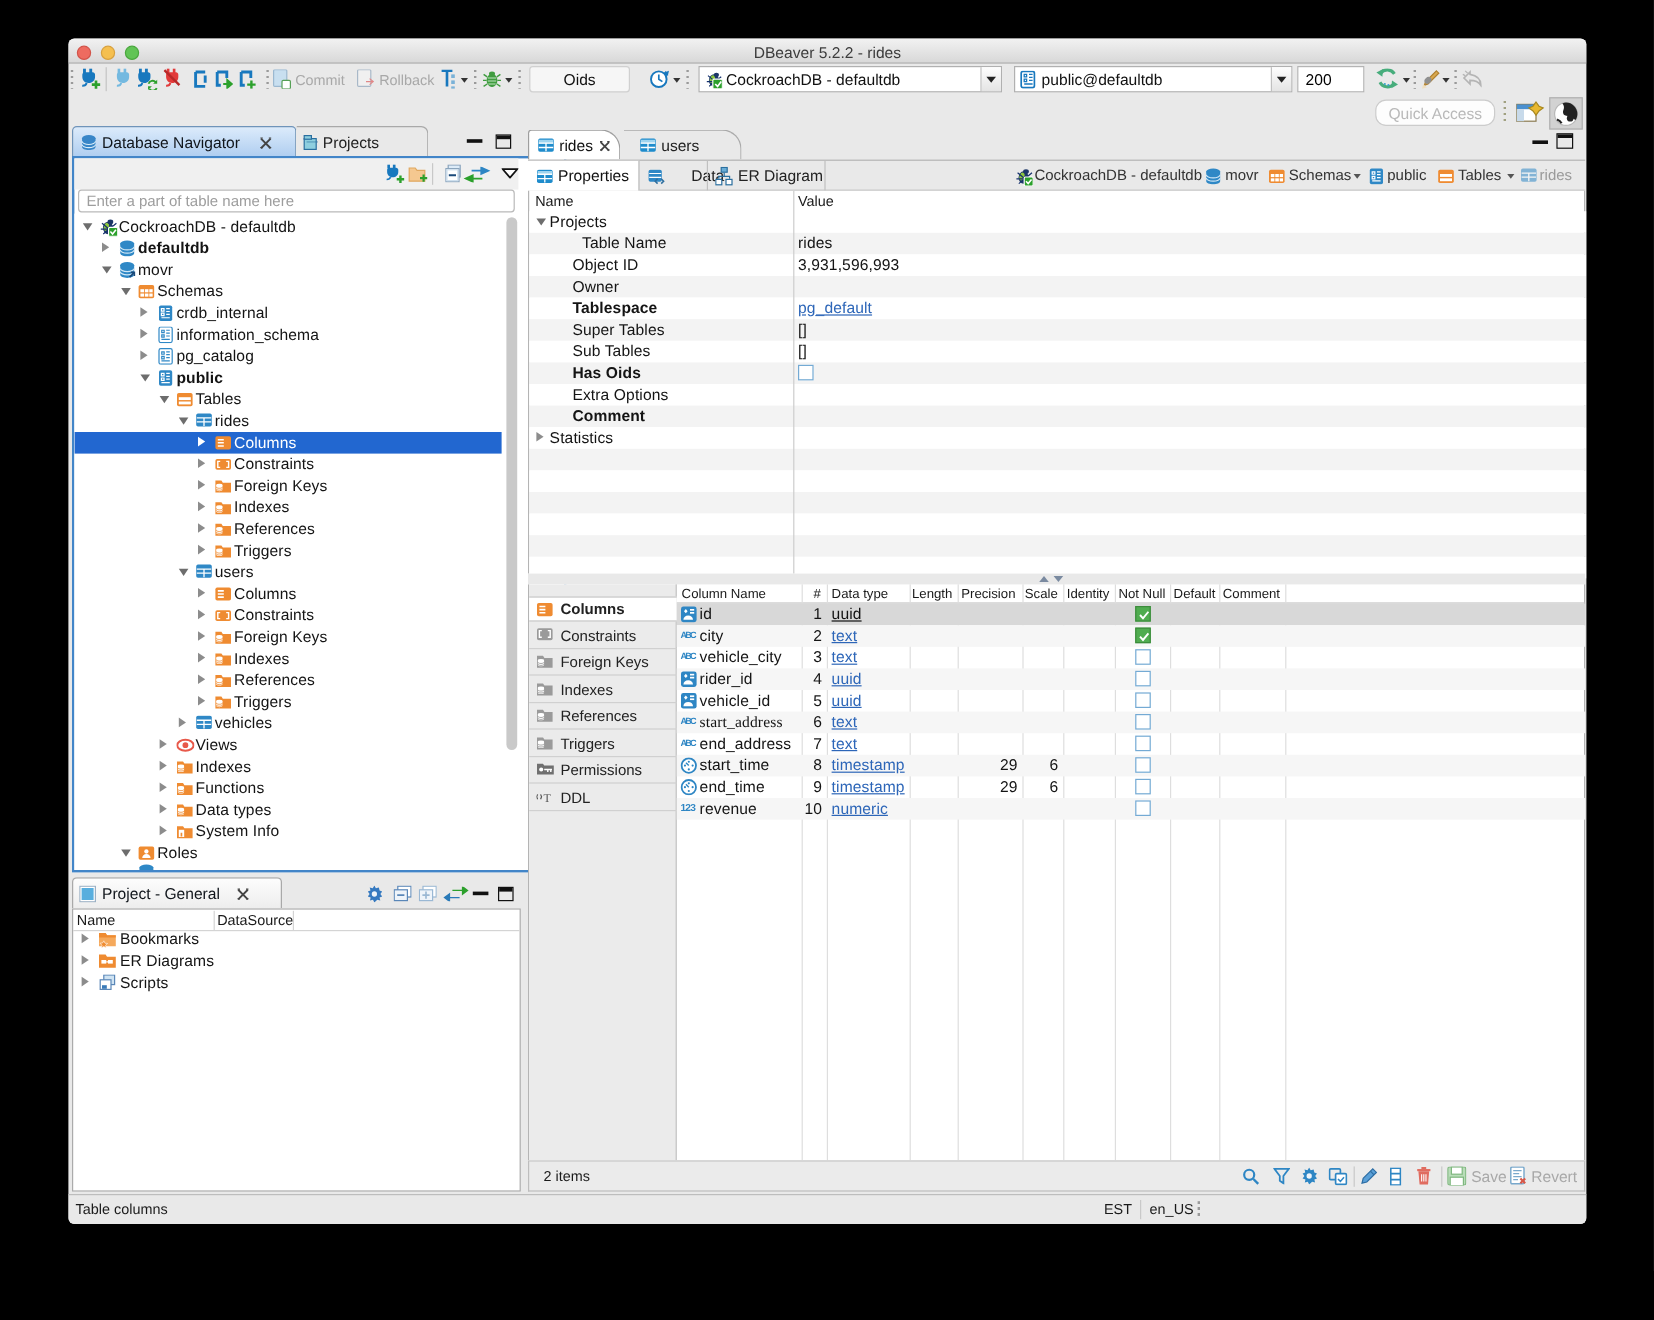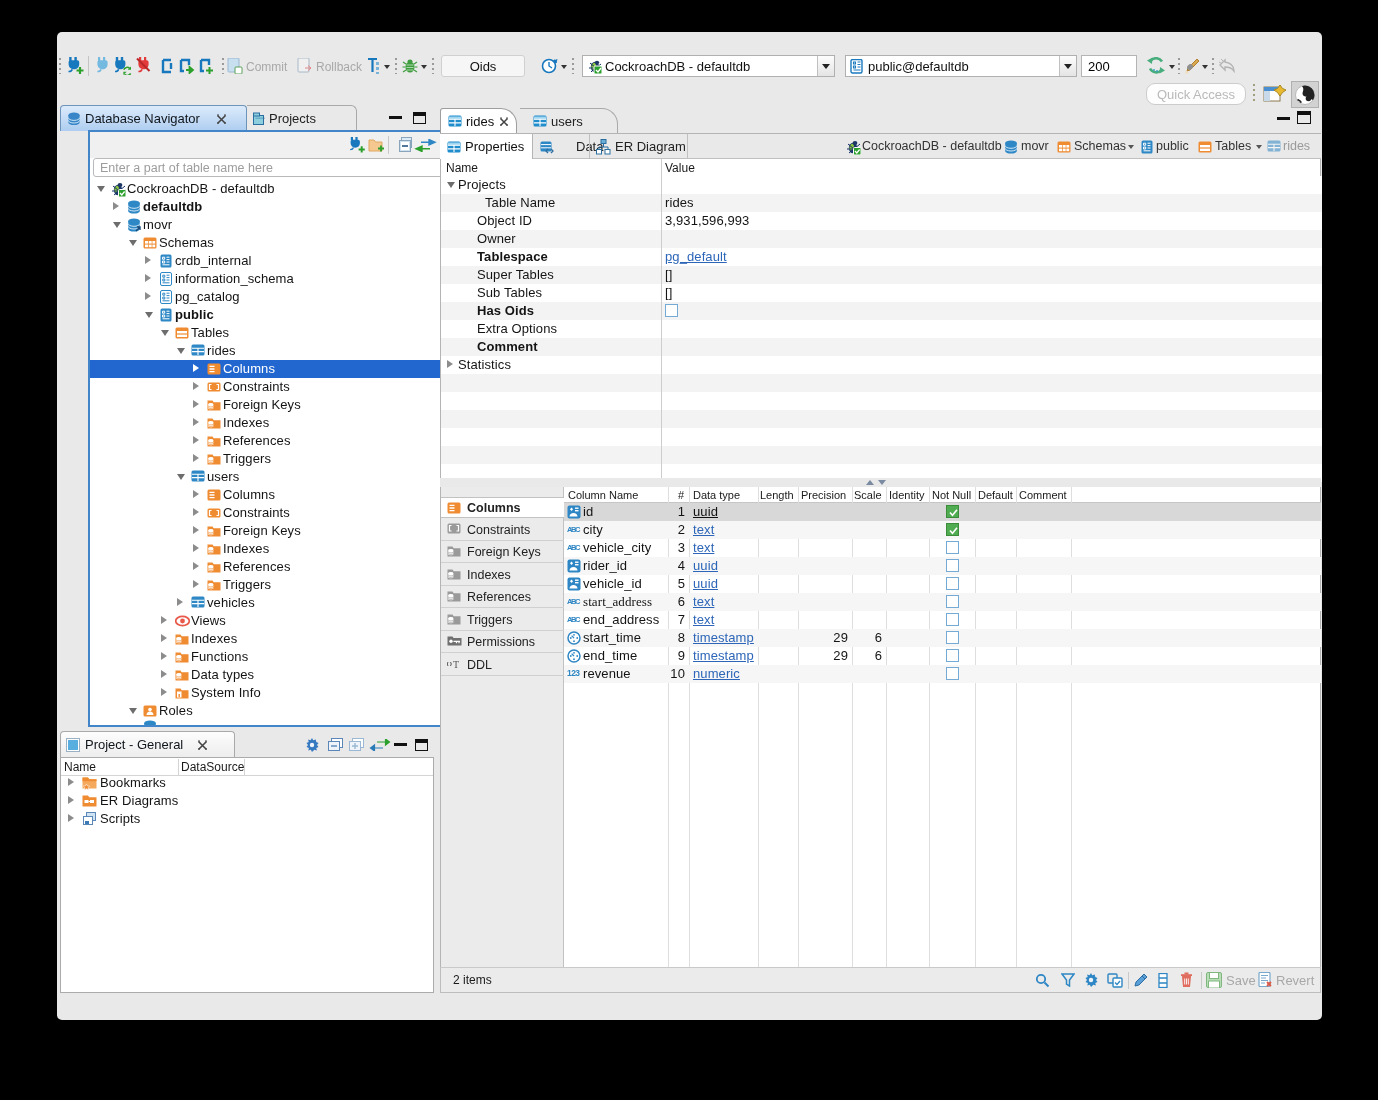--- a/index.html
+++ b/index.html
@@ -31,20 +31,26 @@
 .combo { position:absolute; height:22px; background:#fff; border:1px solid #b0b0b0; }
 .ctext { position:absolute; left:22px; top:3px; font-size:13px; color:#111; white-space:nowrap; }
 .cbtn { position:absolute; right:0; top:0; width:17px; height:20px; background:linear-gradient(#fdfdfd,#e4e4e4); border-left:1px solid #c0c0c0; }
 </style>
 
 </head>
 <body>
 
 <div id="page">
 <div id="win">
+  <div id="titlebar">
+    <div class="tl" style="left:7px;background:#ee6b60;border:1px solid #d2544a;"></div>
+    <div class="tl" style="left:27px;background:#f5bf4f;border:1px solid #d8a13f;"></div>
+    <div class="tl" style="left:47px;background:#61c455;border:1px solid #4aa73e;"></div>
+    <div class="title">DBeaver 5.2.2 - rides</div>
+  </div>
   <div id="toolbar" class="abs" style="left:0;top:22px;width:1265px;height:56px;">
 
     <div class="dots" style="left:2px;top:4px;"></div>
     <div class="abs" style="left:31px;top:2px;width:1px;height:20px;background:#c4c4c4;"></div>
 
     <svg class="abs" style="left:9px;top:3px;" width="18" height="18" viewBox="0 0 18 18">
           <rect x="3.2" y="0" width="2.4" height="4" fill="#1878be"></rect>
           <rect x="8.4" y="0" width="2.4" height="4" fill="#1878be"></rect>
           <path d="M2.8 3.2h8.4c1.2 0 2 .9 2 2.1v1.9c0 3-2.3 5-5.2 5h-.4c-2.9 0-5-2.2-5-5.2V5.3c0-1.2.9-2.1 2.2-2.1z" fill="#1878be"></path>
           <path d="M6.2 12.2c-.4 1.6-1.7 2.4-3.7 2.3" stroke="#1878be" stroke-width="1.6" fill="none"></path>
@@ -228,21 +234,21 @@
               <rect x="2.5" y="1" width="6" height="3" fill="#8ecfdf" stroke="#2a6f9f"></rect>
               <rect x="4.5" y="5.5" width="10" height="1.5" fill="#2a6f9f" opacity="0.35"></rect>
             </svg>
         <div style="position:absolute;left:22px;top:5px;font-size:13px;color:#222;">Projects</div>
       </div>
       <div class="abs" style="left:329px;top:11px;width:13px;height:3px;background:#111;"></div>
       <div class="abs" style="left:353px;top:7px;width:13px;height:12px;border:1px solid #111;">
             <div style="height:3px;background:#111;"></div>
           </div>
     </div>
-    <div class="abs" style="left:3px;top:98px;width:412px;height:597px;border:2px solid #4285c8;background:#fff;margin-left:28px;">
+    <div class="abs" style="left:3px;top:98px;width:412px;height:597px;border:2px solid #4285c8;background:#fff;">
       <div class="abs" style="left:0;top:0;width:370px;height:26px;background:#f0f0f0;">
         <svg class="abs" style="left:258px;top:5px;" width="18" height="16" viewBox="0 0 18 16">
               <rect x="2.8" y="0" width="2.2" height="3.4" fill="#1878be"></rect>
               <rect x="7.4" y="0" width="2.2" height="3.4" fill="#1878be"></rect>
               <path d="M2.4 2.8h7.6c1.1 0 1.9.8 1.9 1.9v1.6c0 2.6-2 4.4-4.6 4.4h-.4c-2.5 0-4.3-2-4.3-4.6V4.7c0-1.1.8-1.9 1.8-1.9z" fill="#1878be"></path>
               <path d="M5.4 10.6c-.4 1.4-1.5 2-3.2 2" stroke="#1878be" stroke-width="1.4" fill="none"></path>
               <path d="M10.6 12.4h6.2M13.7 9.3v6.2" stroke="#2ca02c" stroke-width="2"></path>
             </svg>
         <svg class="abs" style="left:278px;top:6px;" width="18" height="15" viewBox="0 0 18 15">
               <path d="M1 2h5l1.5 2H14v9H1z" fill="#f5c890" stroke="#e0a860"></path>
@@ -1072,14 +1078,21 @@
           </svg>
       <div style="position:absolute;left:785px;top:5px;font-size:13px;color:#a8a8a8;">Save</div>
       <svg class="abs" style="left:817px;top:4px;" width="16" height="16" viewBox="0 0 16 16">
             <rect x="1" y="0.5" width="11" height="14" rx="1" fill="#fff" stroke="#78a8cc" stroke-width="1.2"></rect>
             <path d="M3 3.5h7M3 6h5M3 8.5h7M3 11h4" stroke="#78a8cc" stroke-width="1.1"></path>
             <path d="M9 10l4 4M13 10l-4 4" stroke="#d85848" stroke-width="1.8"></path>
           </svg>
       <div style="position:absolute;left:835px;top:5px;font-size:13px;color:#a8a8a8;">Revert</div>
     </div>
   </div>
+  <div id="statusbar" class="abs" style="left:0;top:963px;width:1265px;height:25px;background:#e9e9e9;border-top:1px solid #bdbdbd;">
+    <div class="t12" style="position:absolute;left:6px;top:5px;">Table columns</div>
+    <div class="t12" style="position:absolute;left:863px;top:5px;">EST</div>
+    <div class="abs" style="left:893px;top:4px;width:1px;height:16px;background:#c9c9c9;"></div>
+    <div class="t12" style="position:absolute;left:901px;top:5px;">en_US</div>
+    <div class="dots" style="left:941px;top:5px;height:14px;"></div>
+  </div>
 </div>
 </div>
 
 </body></html>

